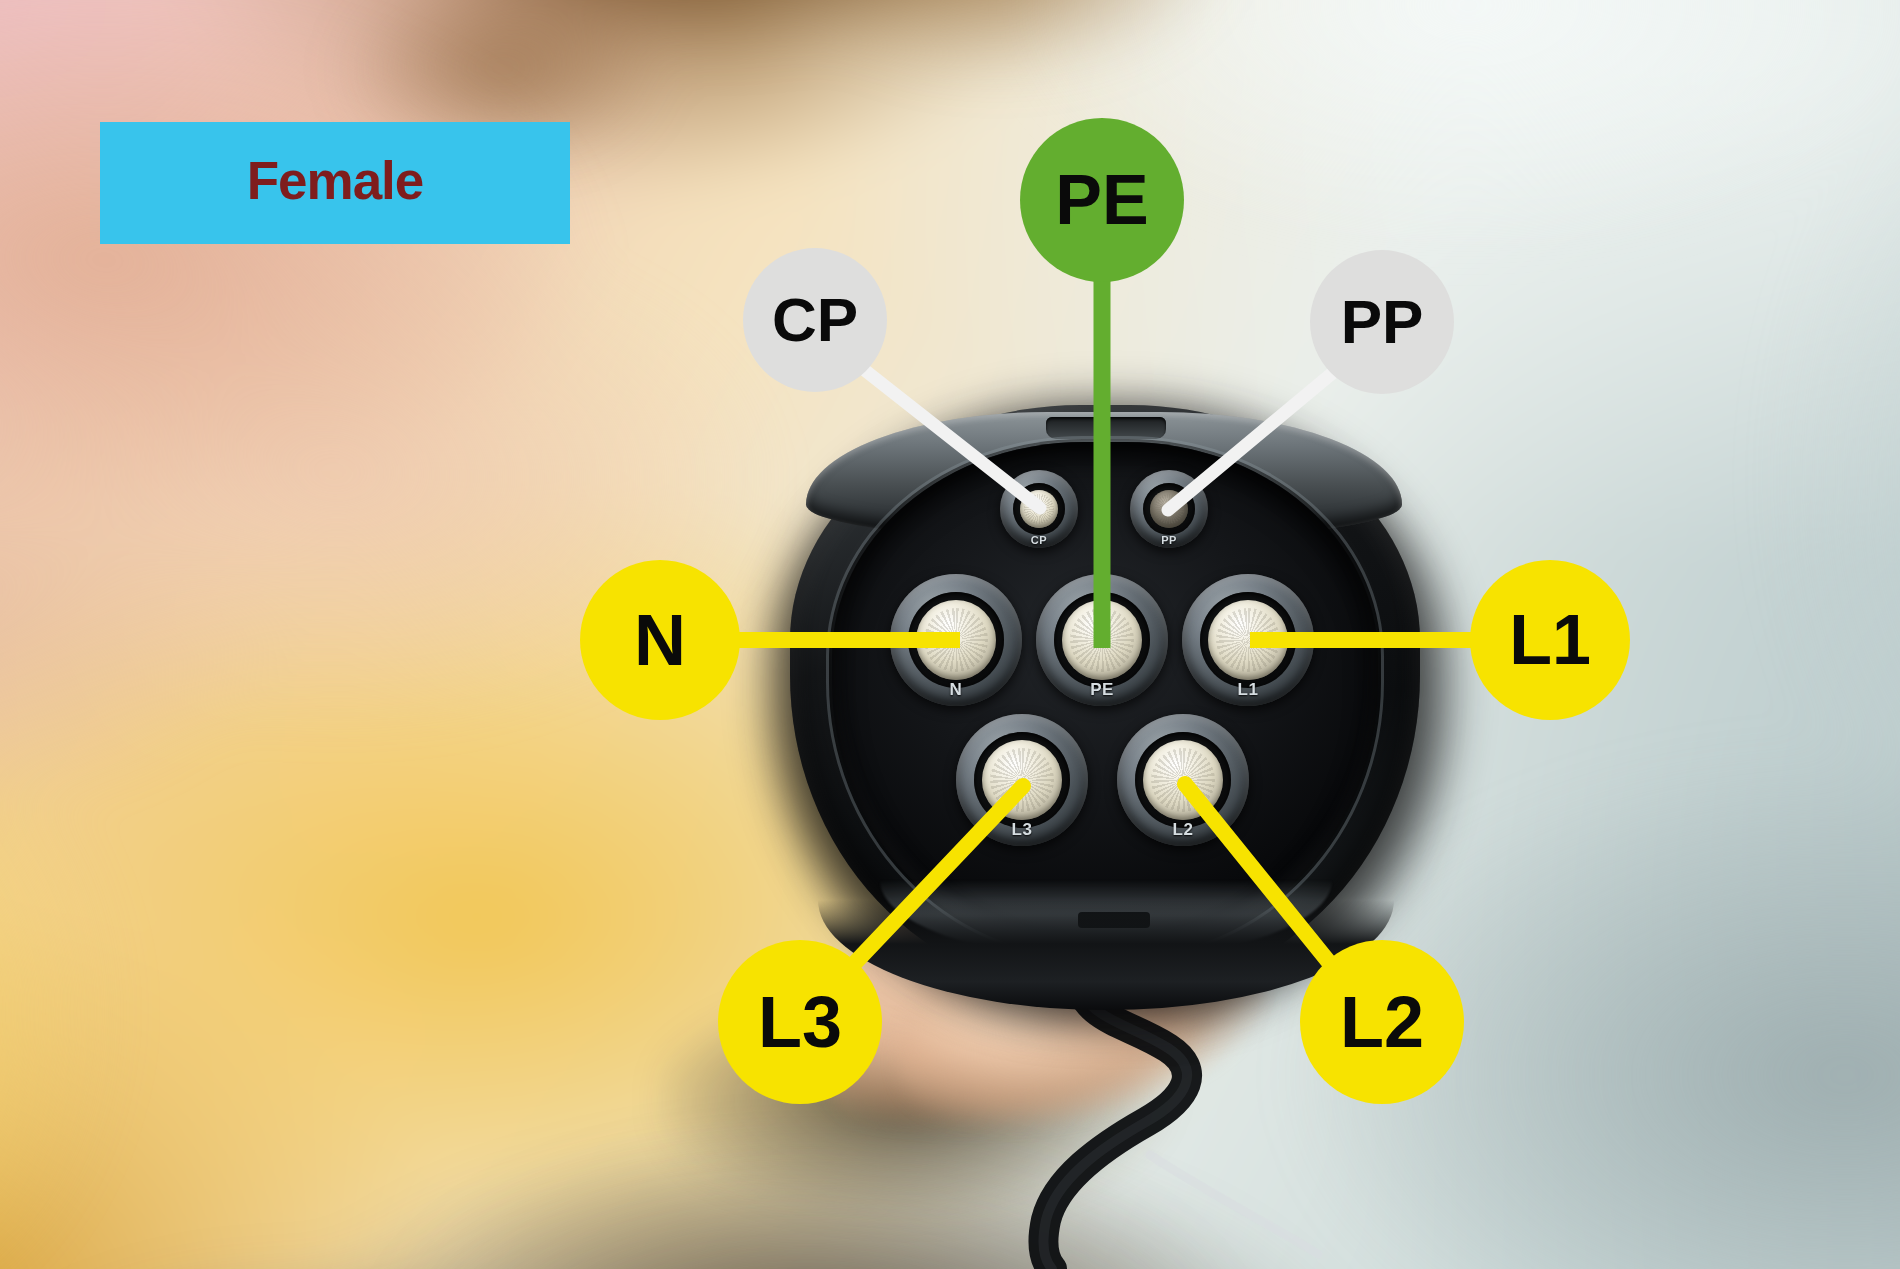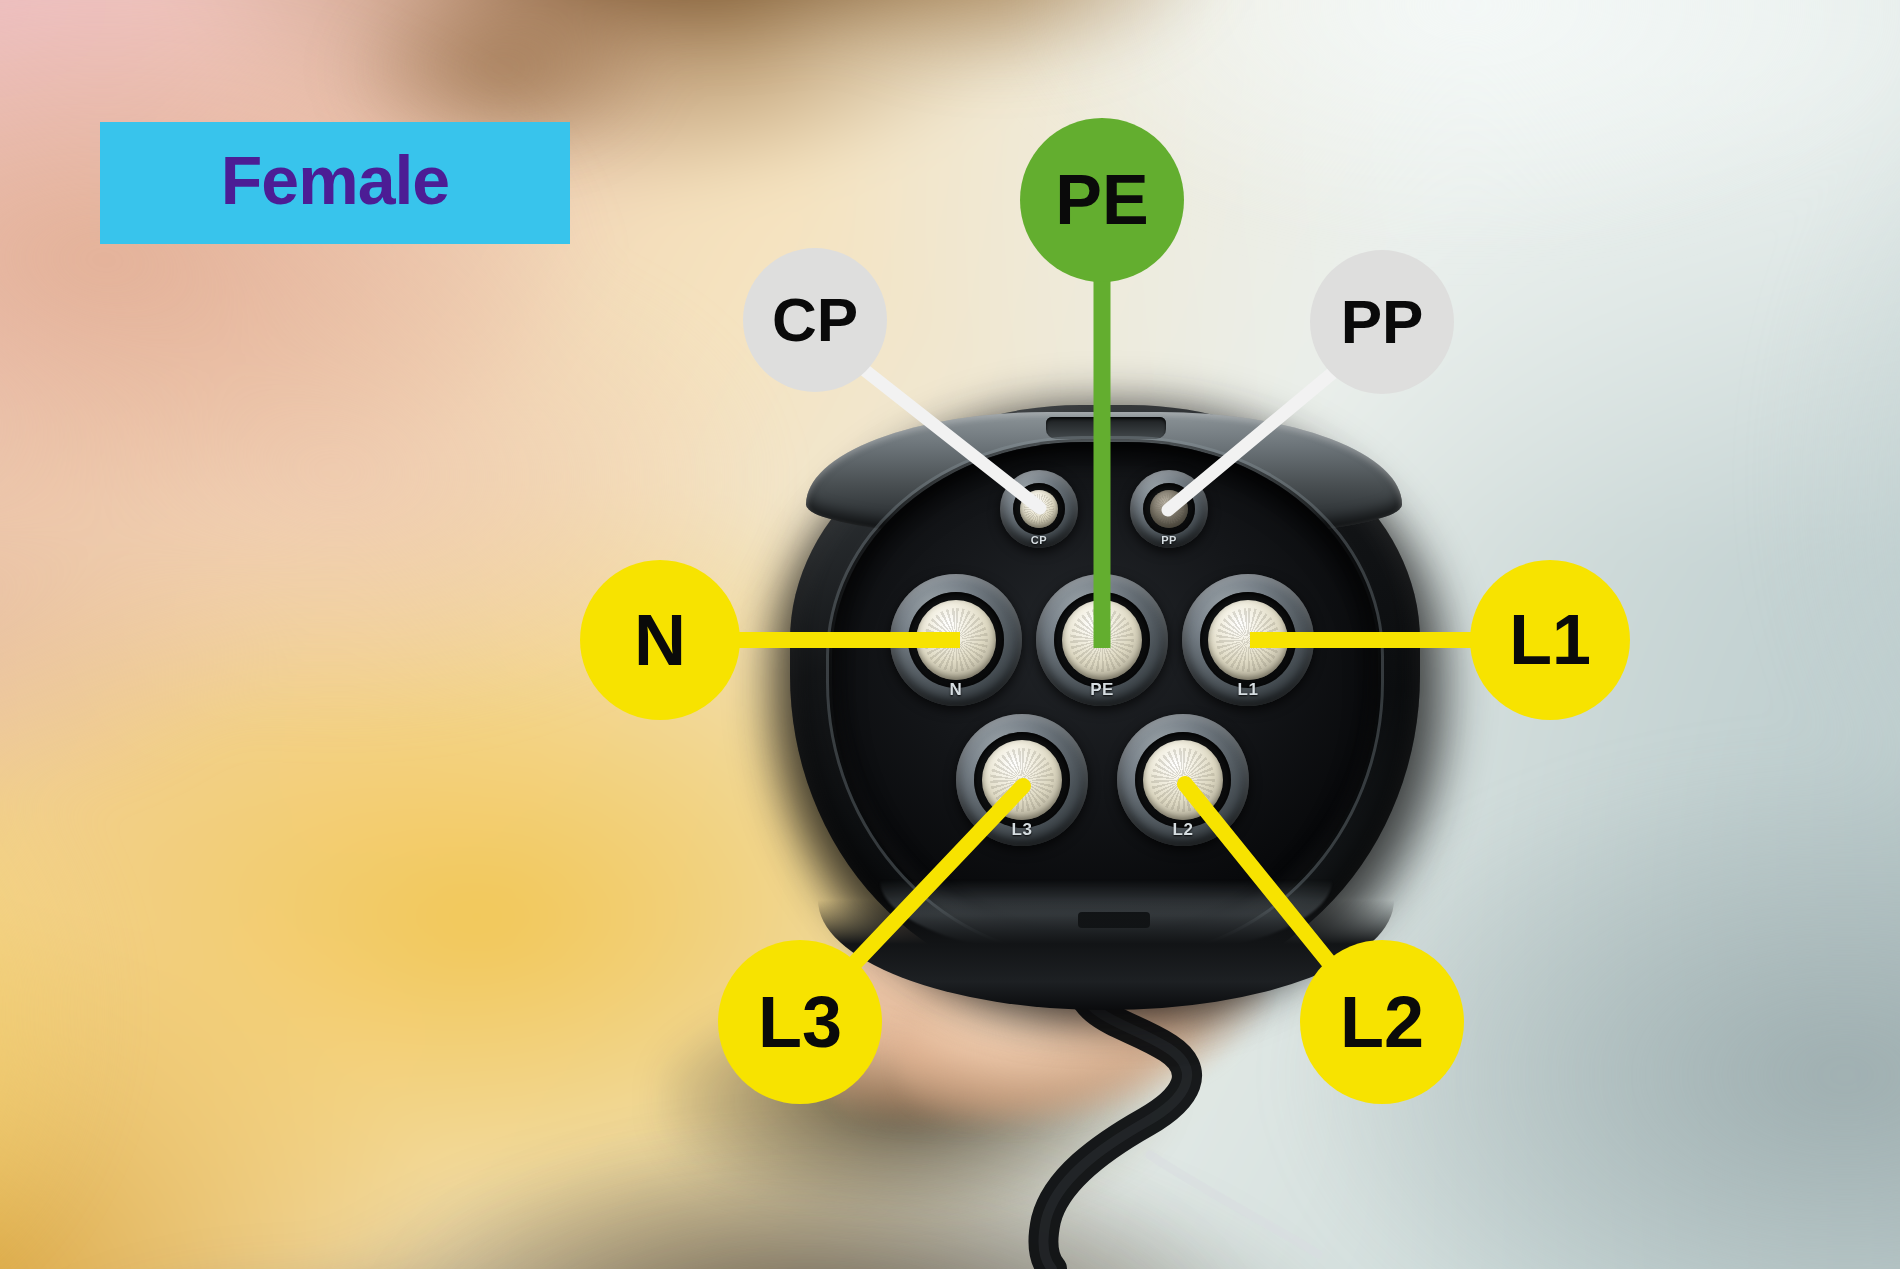--- a/index.html
+++ b/index.html
@@ -211,22 +211,22 @@
   .bubble.yellow{ background:#f7e300; }
 
   
   .badge {
     position:absolute;
     left:100px; top:122px; width:470px; height:122px;
     background:#38c4ec;
     display:flex; align-items:center; justify-content:center;
   }
   .badge span {
-    color:#4c1d95;
-    font-size:68px;
+    color:#7f1d1d;
+    font-size:53px;
     font-weight:700;
     letter-spacing:-1px;
     line-height:1;
     transform:translateY(-3px);
   }
 </style>
 </head>
 <body>
 
 <div class="stage">

